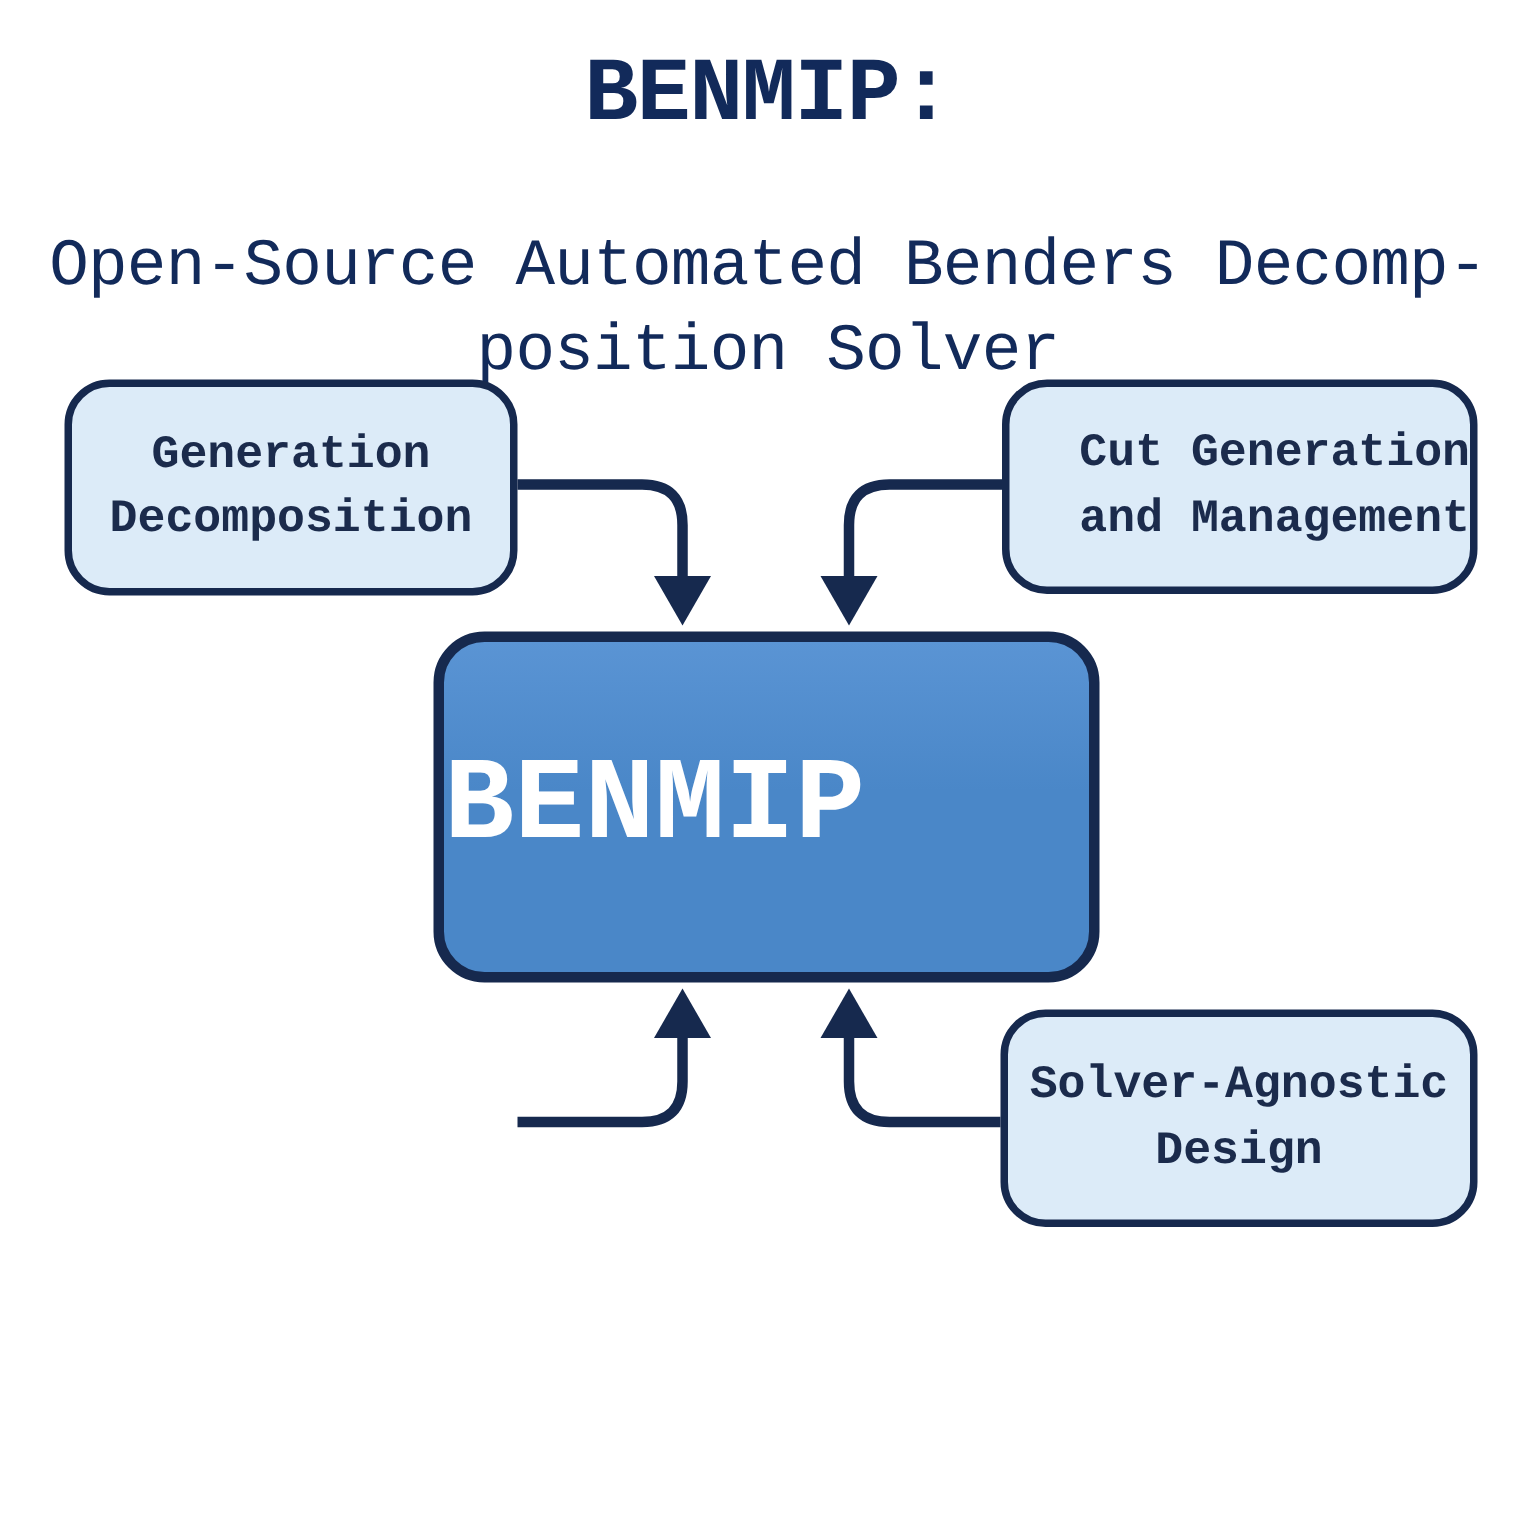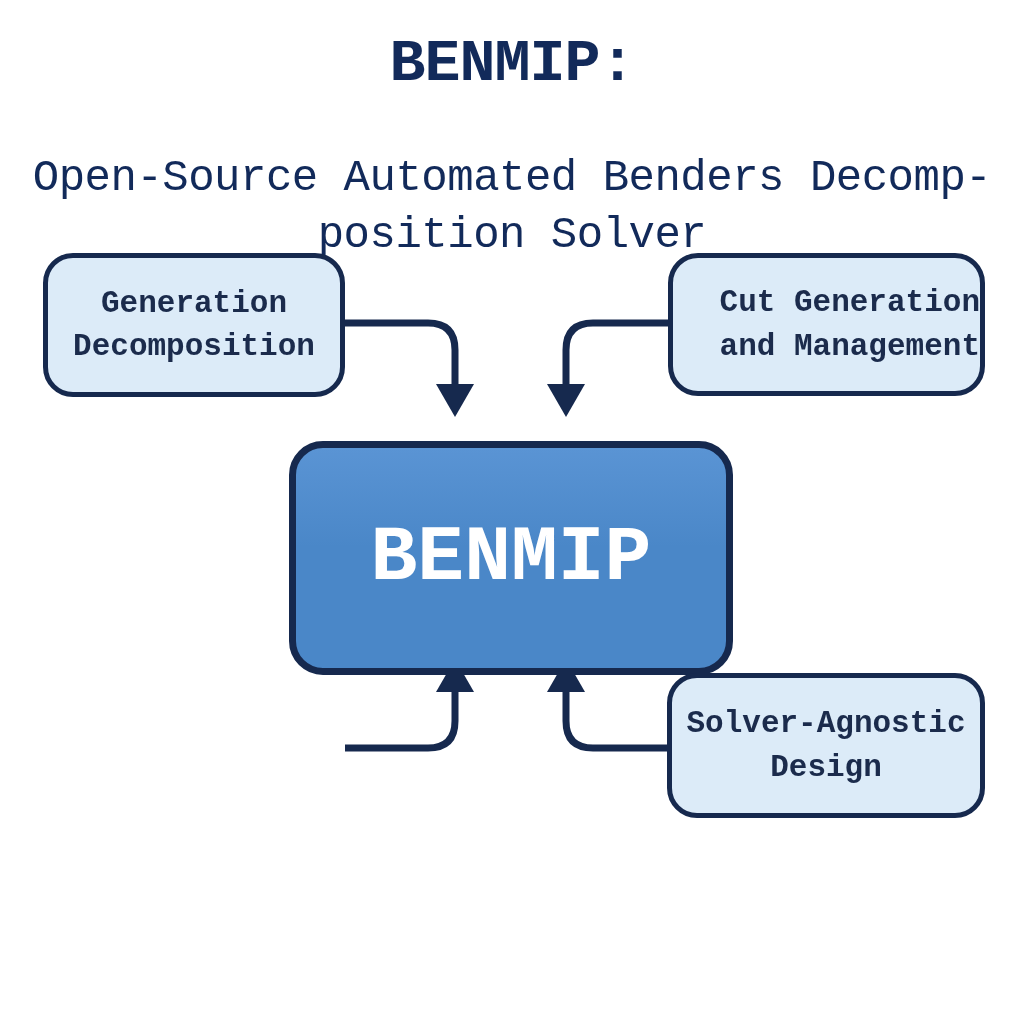--- a/index.html
+++ b/index.html
@@ -53,21 +53,21 @@
   }
   .node-tl{left:43px;top:253px;width:302px;height:144px;}
   .node-tr{left:668px;top:253px;width:317px;height:143px;justify-content:flex-end;}
   .node-bl{left:43px;top:673px;width:302px;height:162px;}
   .node-br{left:667px;top:673px;width:318px;height:145px;}
   .center-node{
     position:absolute;left:289px;top:421px;width:444px;height:234px;
     background:linear-gradient(180deg,var(--center-fill-light,#5a94d4) 0%,var(--center-fill,#4a87c8) 45%,var(--center-fill,#4a87c8) 100%);
     border:7px solid var(--navy,#16294e);
     border-radius:34px;
-    display:flex;align-items:center;justify-content:center;margin-top:20px;
+    display:flex;align-items:center;
   }
   .center-node .label{
     font-size:78px;font-weight:800;letter-spacing:0px;
     color:var(--center-text,#ffffff);
   }
   .connector-layer{
     position:absolute;left:0;top:0;width:1024px;height:1024px;
     pointer-events:none;
   }
   .connector-layer path{

